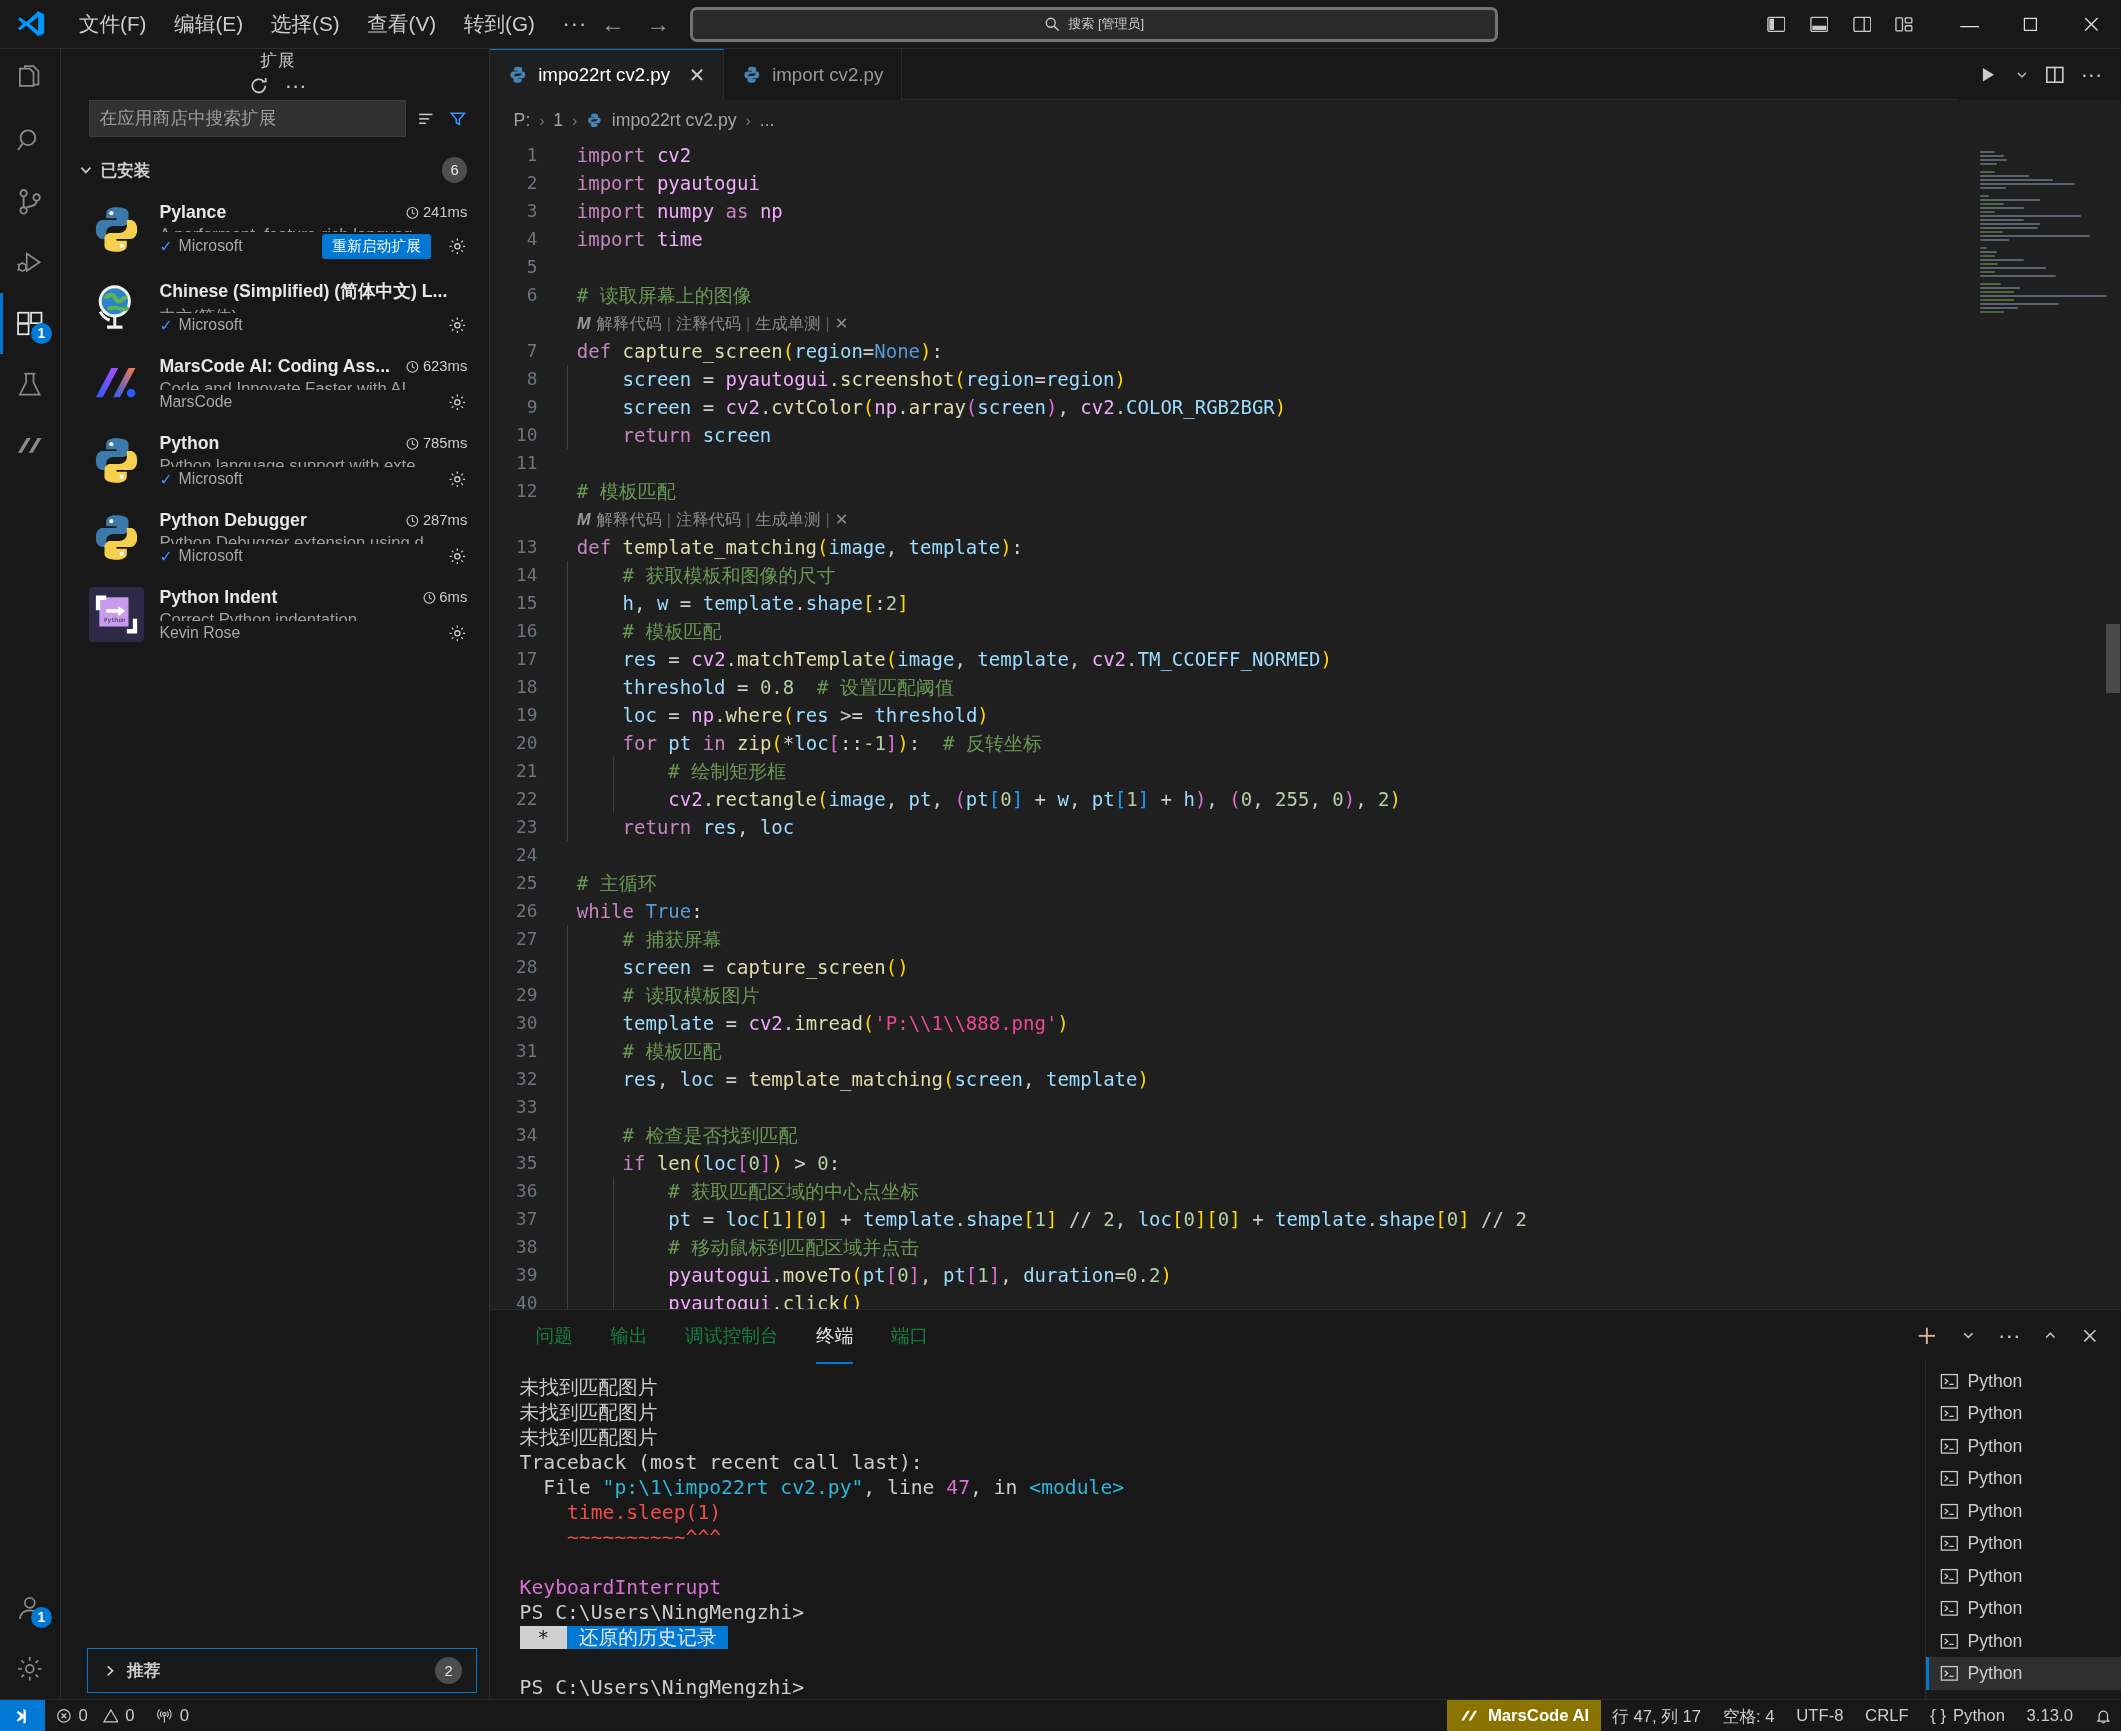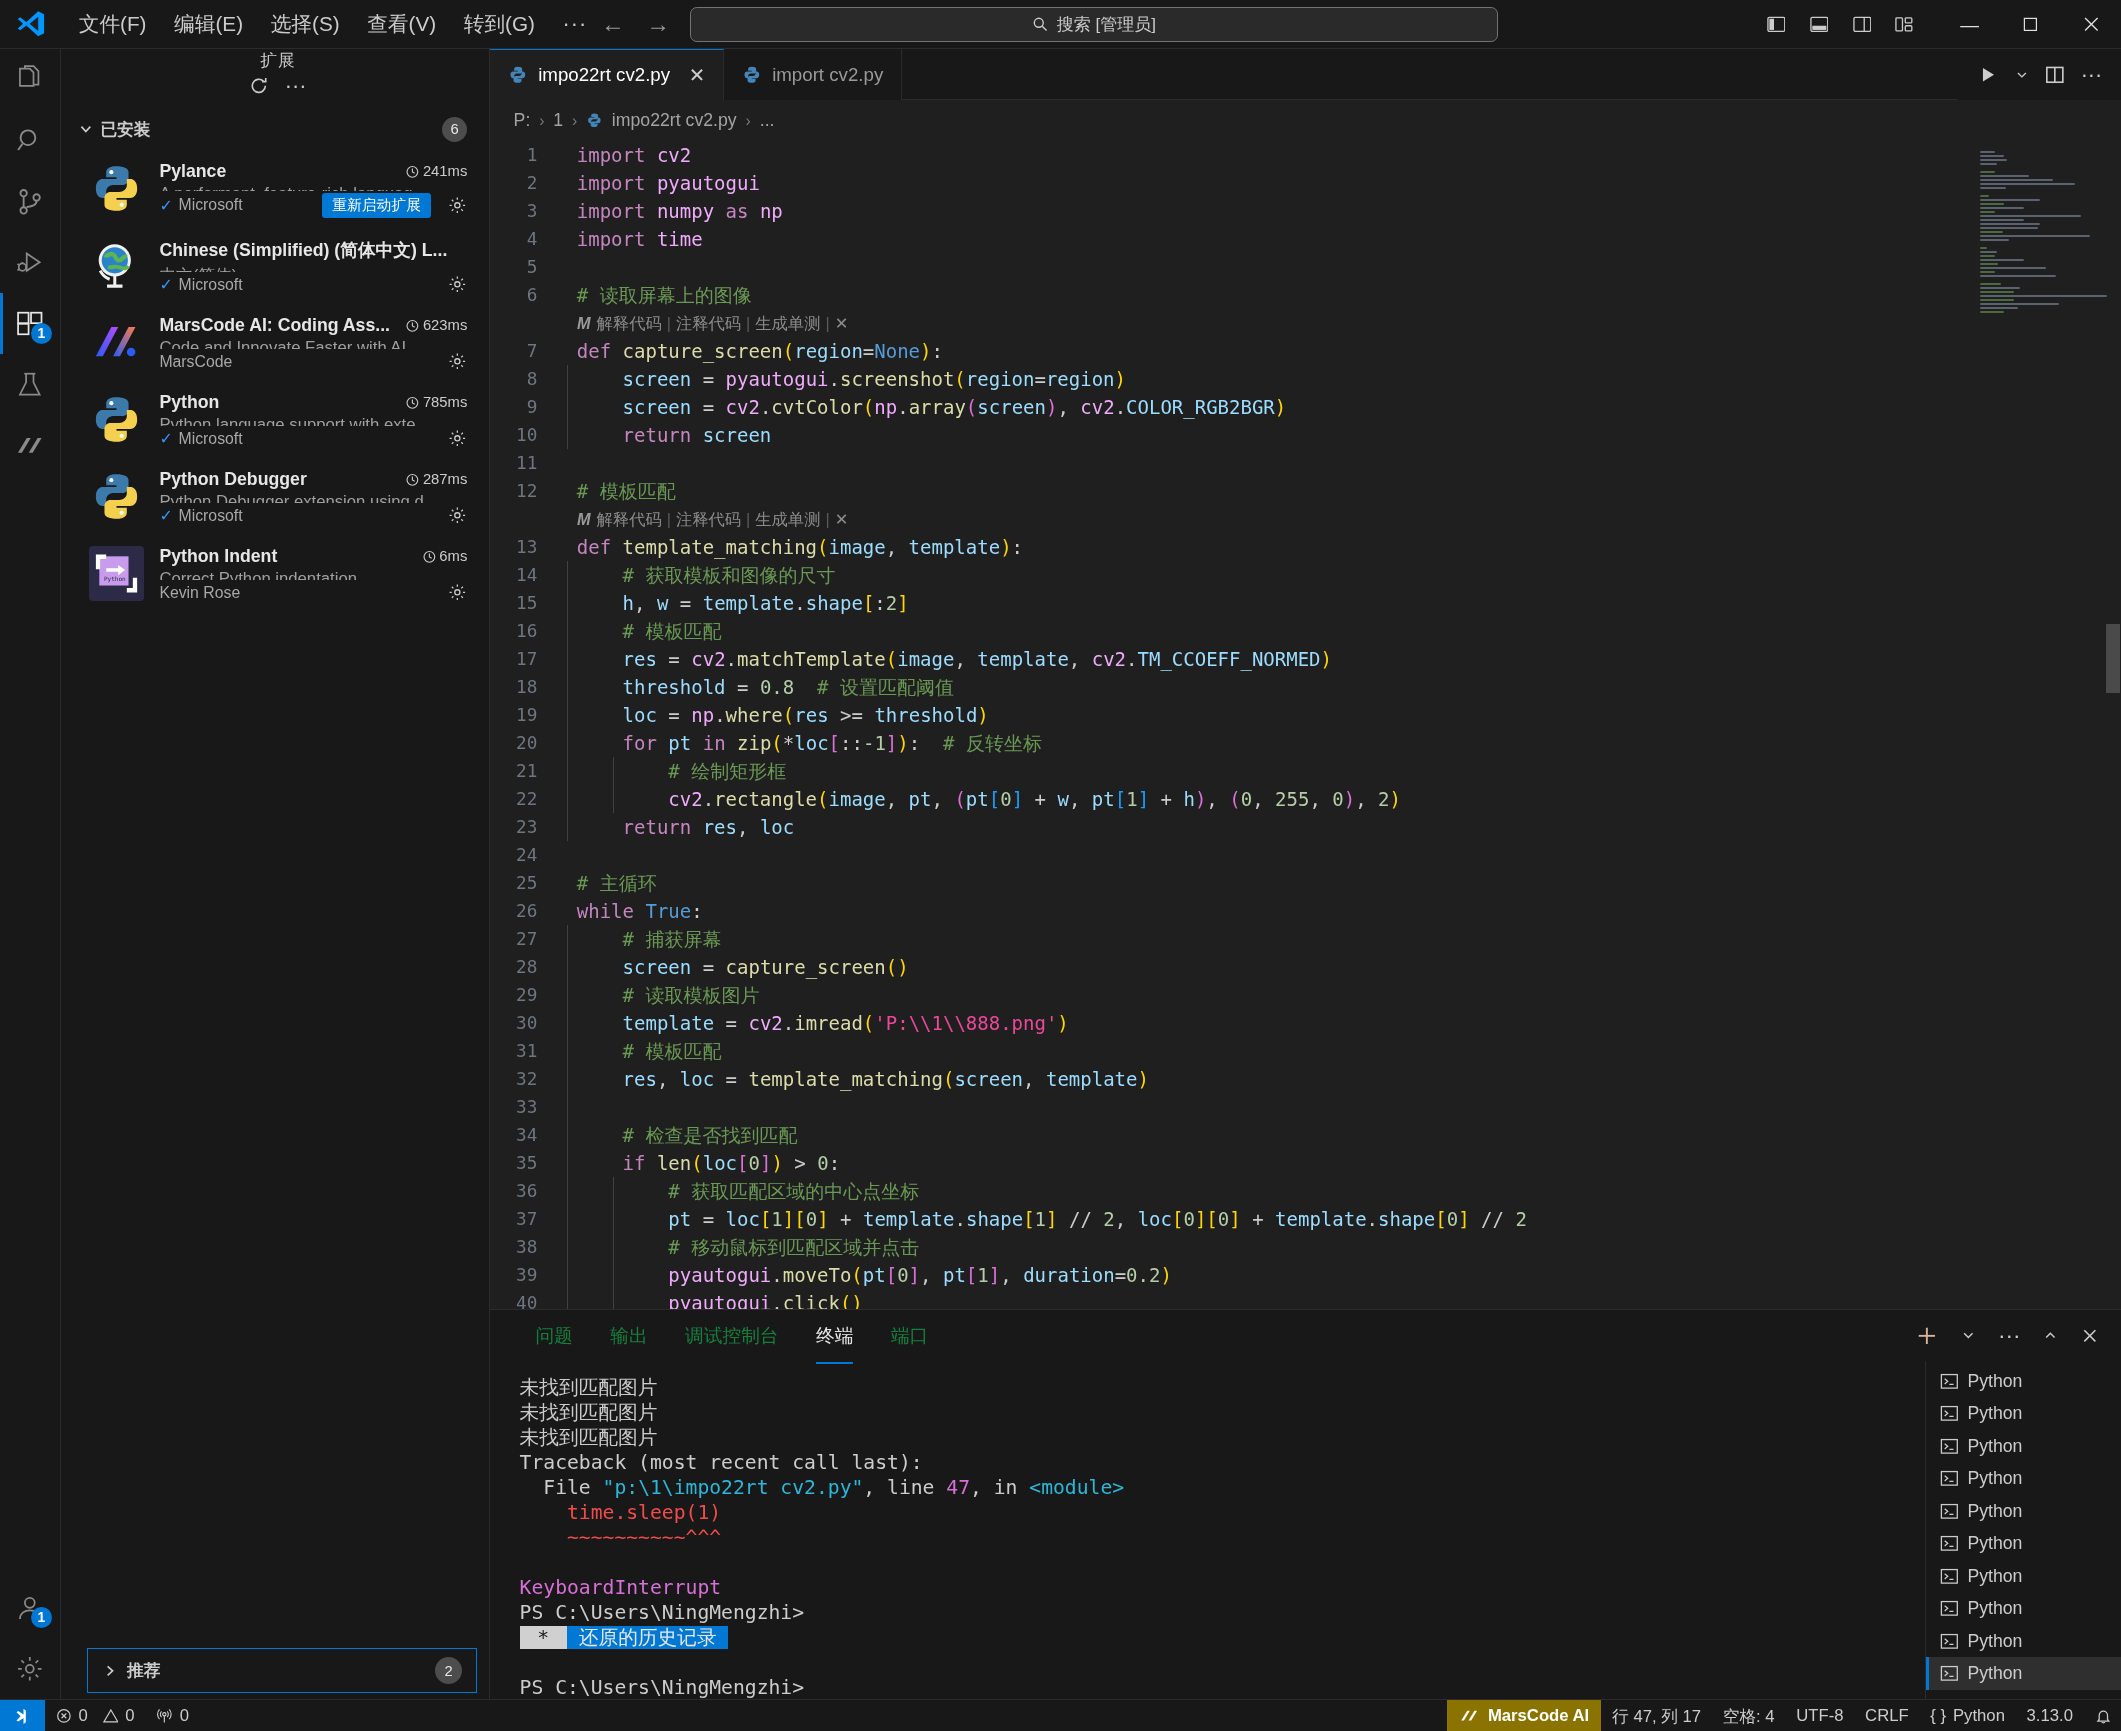--- a/index.html
+++ b/index.html
@@ -22,23 +22,23 @@
   .menu { display: flex; align-items: center; gap: 0px; margin-left: 3.9px; }
   .menu-item {
     font-size: 20.7px; color: #cccccc; padding: 4.9px 13.8px; border-radius: 4.9px;
     white-space: nowrap; cursor: default;
   }
   .menu-dots { font-size: 21.7px; color: #cccccc; padding: 2px 13.8px; letter-spacing:1px; }
   .nav-arrows { position:absolute; left: 601px; display:flex; gap: 21.7px; align-items:center; }
   .nav-arrow { font-size: 23.6px; color: #9a9a9a; }
   .cmdcenter {
     position: absolute; left: 690px; width: 808px; height: 35px;
-    background: #2a2a2a; border: 1px solid #737373; border-radius: 6.9px;
+    background: #2a2a2a; border: 3px solid #737373; border-radius: 6.9px;
     display: flex; align-items: center; justify-content: center; gap: 7.9px;
-    font-size: 17px; color: #cccccc;
+    font-size: 13px; color: #cccccc;
   }
   .win-right { position:absolute; right: 0; top:0; height:49px; display:flex; align-items:center; }
   .layout-btns { display:flex; gap: 9.9px; align-items:center; padding-right: 17.7px; }
   .layout-btn { width: 33px; height: 33px; display:flex; align-items:center; justify-content:center; border-radius:4.9px; }
   .wctrl { width: 61px; height: 49px; display:flex; align-items:center; justify-content:center; font-size: 18.7px; color:#e0e0e0; }
 
   
   .body { flex: 1 1 auto; display: flex; min-height: 0; }
 
   
@@ -383,20 +383,39 @@
       <div class="sb-head">
         <div class="sb-title">扩展</div>
         <div class="sb-actions">
           <span>
             <svg width="19.7" height="19.7" viewBox="0 0 16 16" fill="none" stroke="#cccccc" stroke-width="1.3">
               <path d="M13.3 8a5.3 5.3 0 1 1-1.6-3.8"></path>
                 <polyline points="13.6,1.6 13.6,4.6 10.6,4.6"></polyline>
             </svg>
           </span>
           <span style="font-size:21.7px;line-height:11.8px;">···</span>
+        </div>
+      </div>
+      <div class="sb-search-row">
+        <div class="sb-search">
+          <span>在应用商店中搜索扩展</span>
+        </div>
+        <div class="sb-filters">
+          <span>
+            <svg width="19.7" height="17.7" viewBox="0 0 16 16" stroke="#c8c8c8" stroke-width="1.4">
+              <line x1="2" y1="4" x2="14" y2="4"></line>
+                <line x1="2" y1="8" x2="11" y2="8"></line>
+                <line x1="2" y1="12" x2="8" y2="12"></line>
+            </svg>
+          </span>
+          <span>
+            <svg width="19.7" height="17.7" viewBox="0 0 16 16" fill="none" stroke="#3794ff" stroke-width="1.4">
+              <path d="M2 3h12l-4.6 5.4V13L6.6 11.5V8.4z"></path>
+            </svg>
+          </span>
         </div>
       </div>
 
       <div class="sb-section">
         <span>
           <svg width="17.7" height="17.7" viewBox="0 0 16 16" fill="none" stroke="#cccccc" stroke-width="1.5">
               <polyline points="4,6 8,10.5 12,6"></polyline>
             </svg>
         </span>
         <span>已安装</span>

